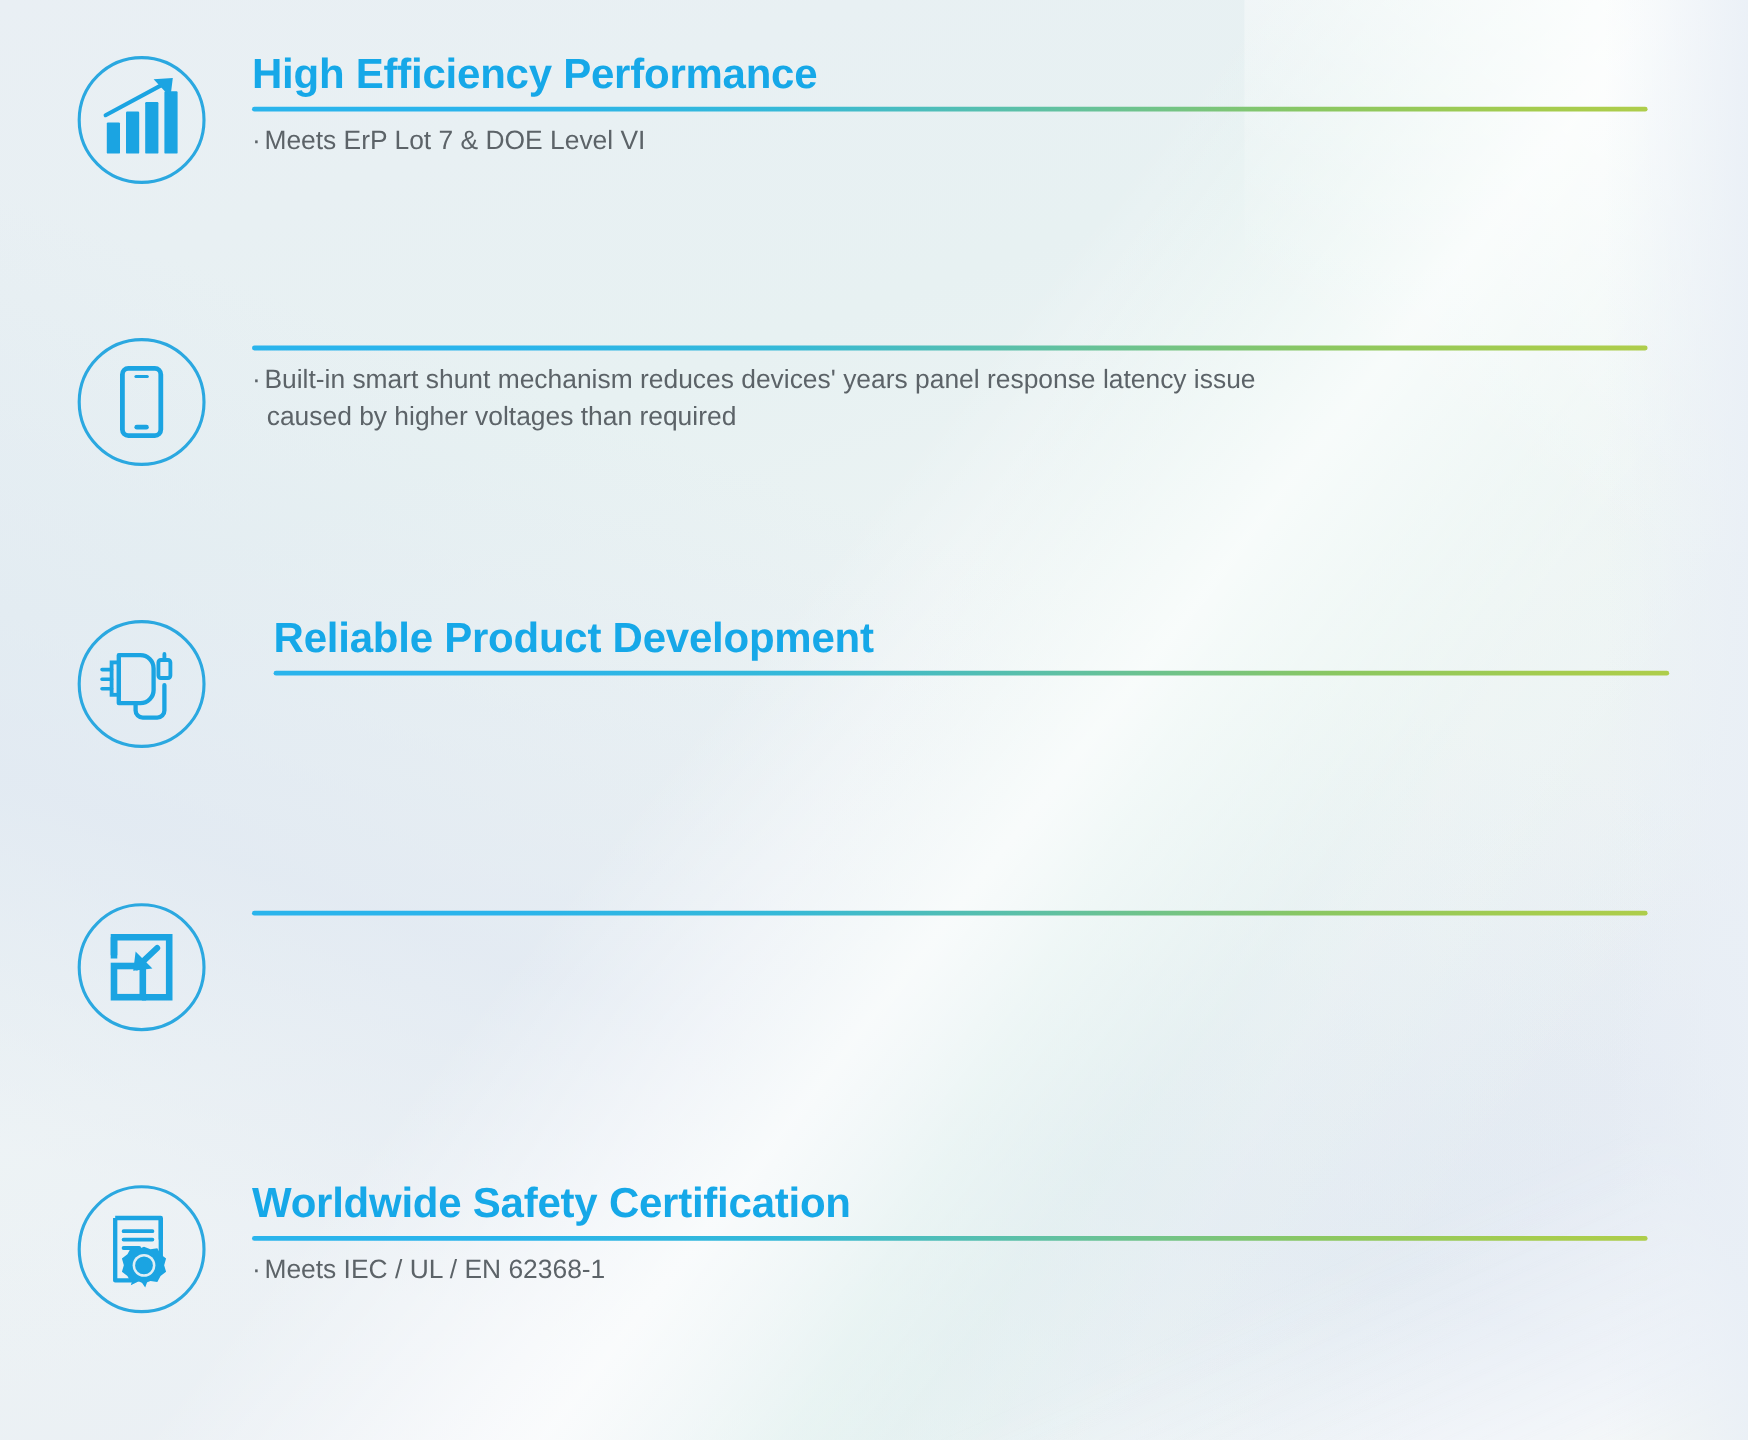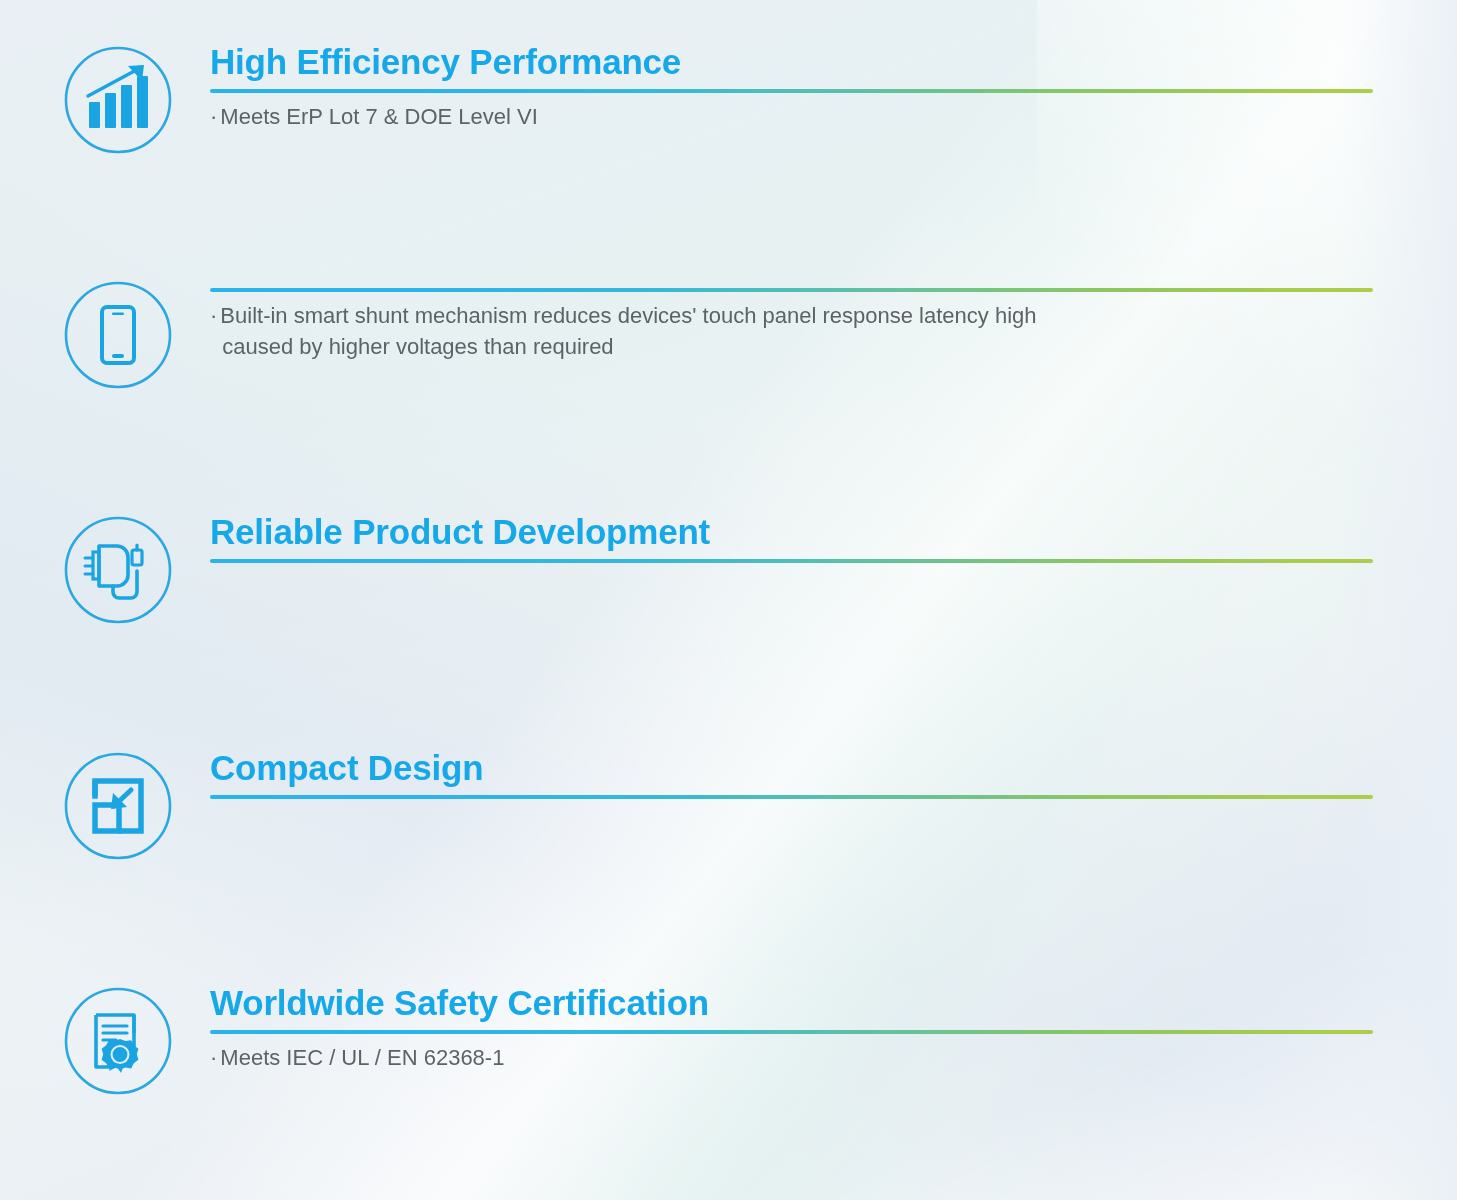--- a/index.html
+++ b/index.html
@@ -174,21 +174,21 @@
     text-indent: 0;
   }
   .bullet .dot {
     color: #5c6368;
     margin-right: 3px;
   }
 
   
   .f0 { top: 44px; }
   .f1 { top: 279px; }
-  .f2 { top: 514px; }
+  .f2 { top: 514px; gap: 18px; }
   .f3 { top: 750px; }
   .f4 { top: 985px; }
 </style>
 </head>
 <body>
 
 <div class="page">
 
   <div class="bg-layer bg-sheen-c"></div>
   <div class="bg-layer bg-sheen-b"></div>
@@ -228,21 +228,21 @@
         <svg class="icon-circle" viewBox="0 0 112 112">
           <circle cx="56" cy="56" r="52" fill="none" stroke="#2ba8e0" stroke-width="2.6"></circle>
           <rect x="40" y="28" width="32" height="56" rx="5" ry="5" fill="none" stroke="#1ba4e2" stroke-width="4"></rect>
           <rect x="50" y="33.5" width="12" height="2.6" rx="1.3" fill="#1ba4e2"></rect>
           <rect x="50" y="75" width="12" height="4" rx="2" fill="#1ba4e2"></rect>
         </svg>
       </div>
       <div class="feature-body">
         <div class="divider"></div>
         <ul class="bullets">
-          <li class="bullet"><span class="dot">·</span><span>Built-in smart shunt mechanism reduces devices' touch panel response latency high
+          <li class="bullet"><span class="dot">·</span><span>Built-in smart shunt mechanism reduces devices' years panel response latency issue
   caused by higher voltages than required</span></li>
         </ul>
       </div>
     </section>
 
     <section class="feature f2">
       <div class="icon-wrap">
         <svg class="icon-circle" viewBox="0 0 112 112">
           <circle cx="56" cy="56" r="52" fill="none" stroke="#2ba8e0" stroke-width="2.6"></circle>
 
@@ -272,21 +272,20 @@
           <path d="M33 46 V31 H79 V81 H59" fill="none" stroke="#1ba4e2" stroke-width="5.5" stroke-linecap="square"></path>
           <path d="M33 46 V31" fill="none" stroke="#1ba4e2" stroke-width="5.5"></path>
 
           <rect x="33" y="55" width="24" height="26" fill="none" stroke="#1ba4e2" stroke-width="5.5"></rect>
 
           <path d="M69 40 L52 56" fill="none" stroke="#1ba4e2" stroke-width="5" stroke-linecap="round"></path>
           <path d="M49 59 L51 43 L65 57 Z" fill="#1ba4e2"></path>
         </svg>
       </div>
       <div class="feature-body">
-        <h2 class="feature-title">Compact Design</h2>
         <div class="divider"></div>
       </div>
     </section>
 
     <section class="feature f4">
       <div class="icon-wrap">
         <svg class="icon-circle" viewBox="0 0 112 112">
           <circle cx="56" cy="56" r="52" fill="none" stroke="#2ba8e0" stroke-width="2.6"></circle>
 
           <path d="M34 30 H72 V62 M34 30 V82 H50" fill="none" stroke="#1ba4e2" stroke-width="3.6" stroke-linejoin="round"></path>

